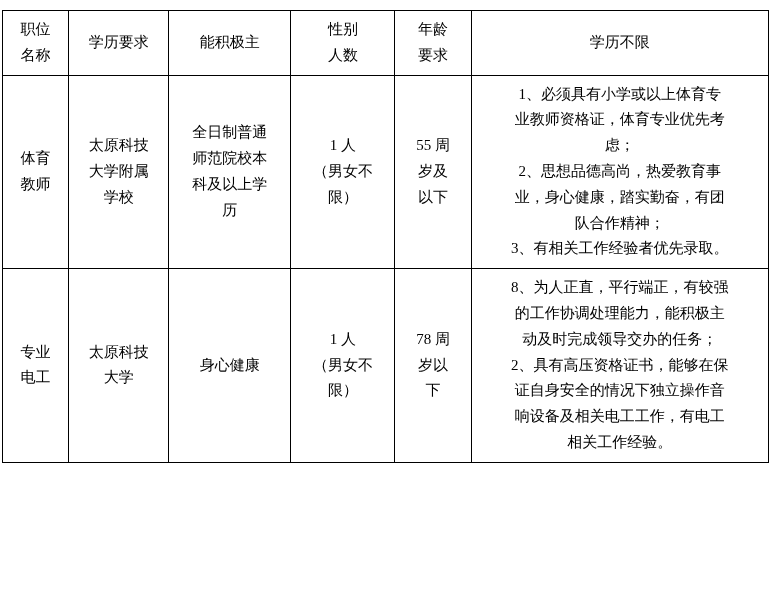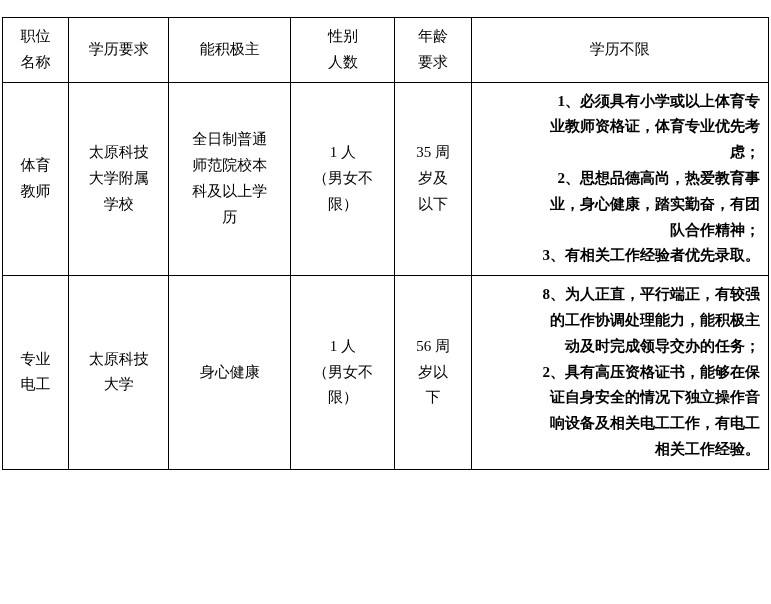--- a/index.html
+++ b/index.html
@@ -18,43 +18,42 @@
     width: 771px;
     height: 604px;
     position: relative;
     box-sizing: border-box;
   }
   table.job-table {
     border-collapse: collapse;
     table-layout: fixed;
     width: 767px;
     margin-left: 2px;
-    margin-top: 17px;
+    margin-top: 10px;
   }
   table.job-table td {
     border: 1px solid #000000;
     vertical-align: middle;
     padding: 6px 8px;
     font-size: 15px;
     line-height: 1.72;
   }
   td.center {
     text-align: center;
   }
   td.head {
     text-align: center;
     font-size: 15px;
     padding: 8px 4px;
     line-height: 1.6;
   }
   td.other {
-    text-align: right;
+    text-align: center;
     padding: 8px 10px 8px 10px;
     line-height: 1.78;
-    font-weight: bold;
   }
   .col-a { width: 66px; }
   .col-b { width: 100px; }
   .col-c { width: 122px; }
   .col-d { width: 104px; }
   .col-e { width: 76px; }
   .col-f { width: 297px; }
 
   .cellwrap {
     display: block;
@@ -127,21 +126,21 @@
           <span class="cellwrap">全日制普通
 师范院校本
 科及以上学
 历</span>
         </td>
         <td class="center">
           <span class="cellwrap">1 人
 （男女不限）</span>
         </td>
         <td class="center">
-          <span class="cellwrap">35 周
+          <span class="cellwrap">55 周
 岁及
 以下</span>
         </td>
         <td class="other">
           <span class="para">1、必须具有小学或以上体育专
 业教师资格证，体育专业优先考
 虑；
 2、思想品德高尚，热爱教育事
 业，身心健康，踏实勤奋，有团
 队合作精神；
@@ -158,21 +157,21 @@
 大学</span>
         </td>
         <td class="center">
           <span class="cellwrap">身心健康</span>
         </td>
         <td class="center">
           <span class="cellwrap">1 人
 （男女不限）</span>
         </td>
         <td class="center">
-          <span class="cellwrap">56 周
+          <span class="cellwrap">78 周
 岁以
 下</span>
         </td>
         <td class="other">
           <span class="para">8、为人正直，平行端正，有较强
 的工作协调处理能力，能积极主
 动及时完成领导交办的任务；
 2、具有高压资格证书，能够在保
 证自身安全的情况下独立操作音
 响设备及相关电工工作，有电工

